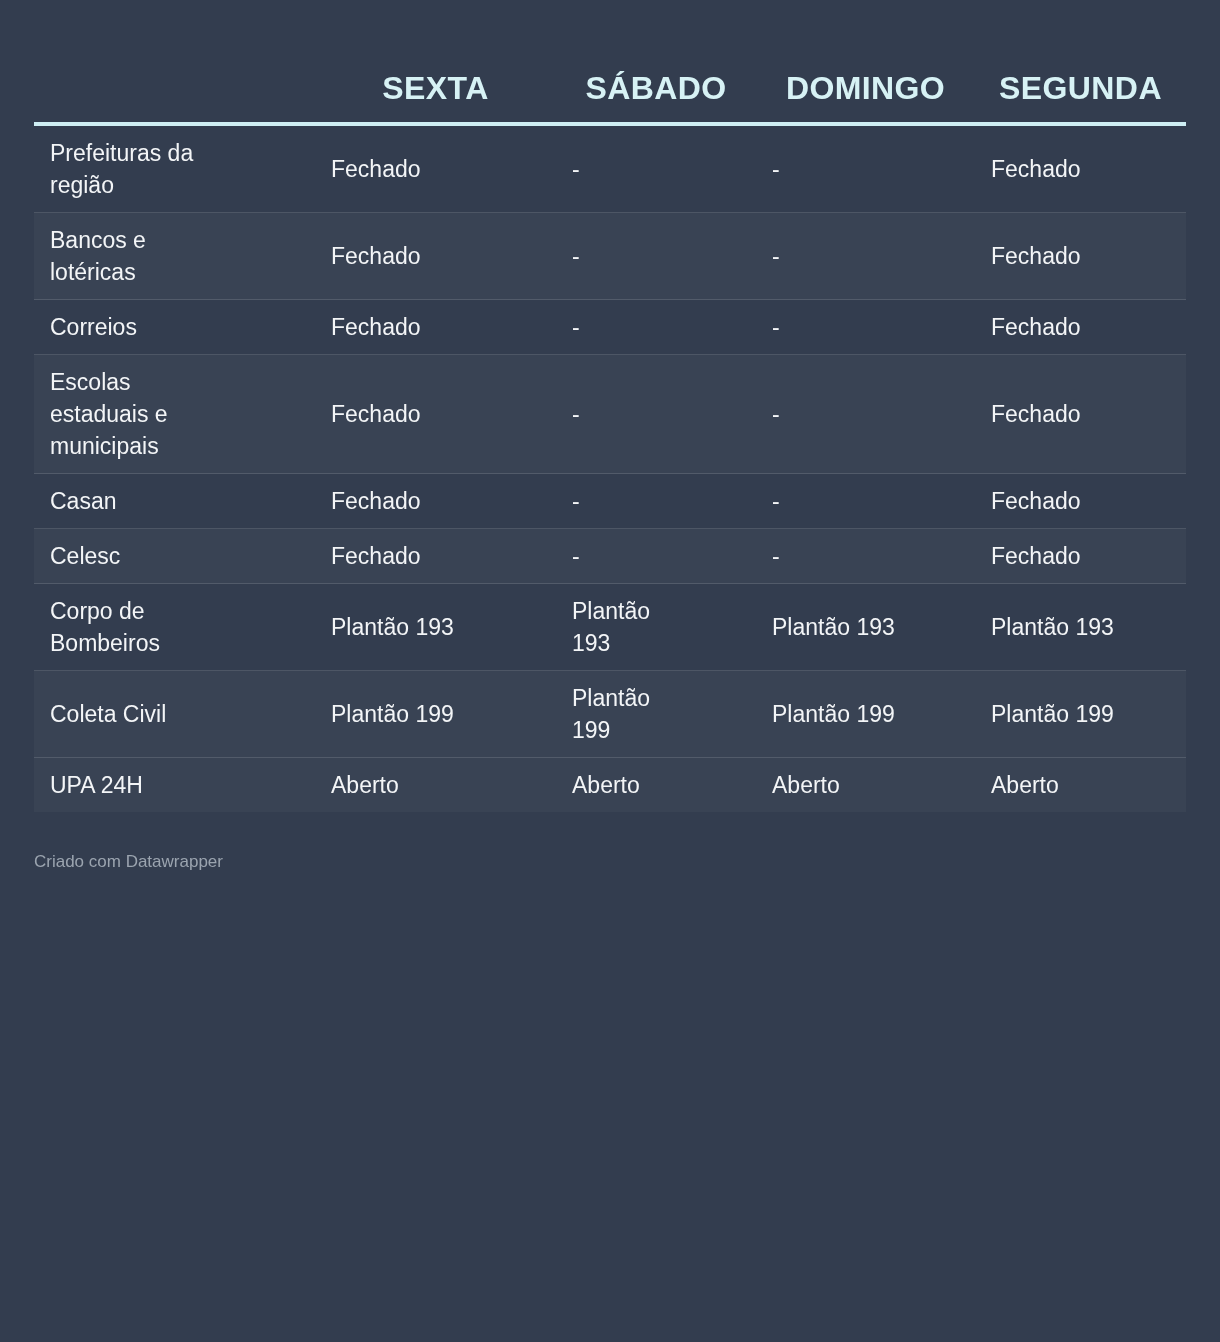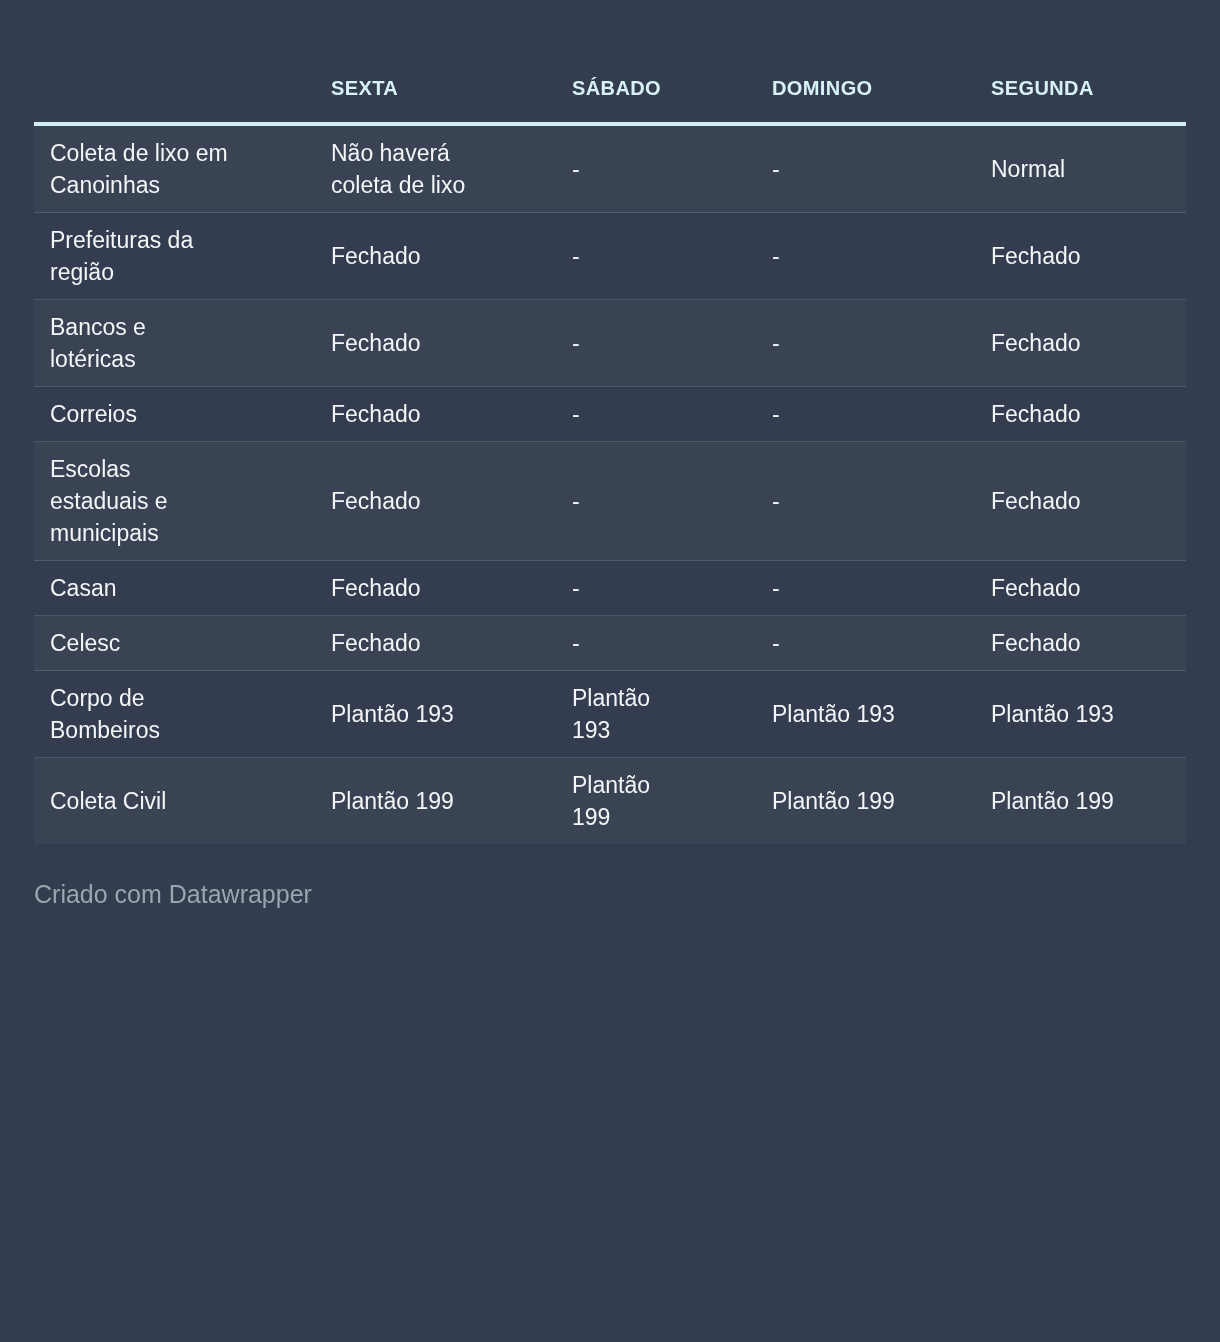--- a/index.html
+++ b/index.html
@@ -21,24 +21,24 @@
     margin: 60px 34px 0 34px;
   }
   col.c1 { width: 281px; }
   col.c2 { width: 241px; }
   col.c3 { width: 200px; }
   col.c4 { width: 219px; }
   col.c5 { width: 211px; }
 
   thead th {
     color: #d7f2f5;
-    font-size: 20px;
+    font-size: 32px;
     font-weight: 700;
     letter-spacing: 0.4px;
-    text-align: left;
+    text-align: center;
     vertical-align: bottom;
     line-height: 28px;
     padding: 14px 16px 20px 16px;
     border-bottom: 4px solid #cfeff4;
   }
   tbody th.row-label,
   tbody td {
     color: #f3f5f7;
     font-size: 23px;
     font-weight: 400;
@@ -50,21 +50,21 @@
   }
   tbody tr + tr {
     border-top: 1px solid rgba(255,255,255,0.13);
   }
   tbody tr.striped {
     background: rgba(255,255,255,0.03);
   }
   .credit {
     margin: 38px 0 0 34px;
     color: #9ba4af;
-    font-size: 25px;
+    font-size: 17px;
     line-height: 24px;
     text-decoration: none;
     display: inline-block;
   }
 </style>
 </head>
 <body>
 
 
 
@@ -79,29 +79,20 @@
   <thead>
     <tr>
       <th></th>
       <th>SEXTA</th>
       <th>SÁBADO</th>
       <th>DOMINGO</th>
       <th>SEGUNDA</th>
     </tr>
   </thead>
   <tbody>
-      <tr class="striped">
-        <th class="row-label">Coleta de lixo em
-Canoinhas</th>
-        <td>Não haverá
-coleta de lixo</td>
-        <td>-</td>
-        <td>-</td>
-        <td>Normal</td>
-      </tr>
       <tr>
         <th class="row-label">Prefeituras da
 região</th>
         <td>Fechado</td>
         <td>-</td>
         <td>-</td>
         <td>Fechado</td>
       </tr>
       <tr class="striped">
         <th class="row-label">Bancos e
@@ -151,20 +142,27 @@
         <td>Plantão 193</td>
       </tr>
       <tr class="striped">
         <th class="row-label">Coleta Civil</th>
         <td>Plantão 199</td>
         <td>Plantão
 199</td>
         <td>Plantão 199</td>
         <td>Plantão 199</td>
       </tr>
+      <tr class="striped">
+        <th class="row-label">UPA 24H</th>
+        <td>Aberto</td>
+        <td>Aberto</td>
+        <td>Aberto</td>
+        <td>Aberto</td>
+      </tr>
     </tbody>
 </table>
 
 <a class="credit" href="#">Criado com Datawrapper</a>
 
 
 
 
 
 

